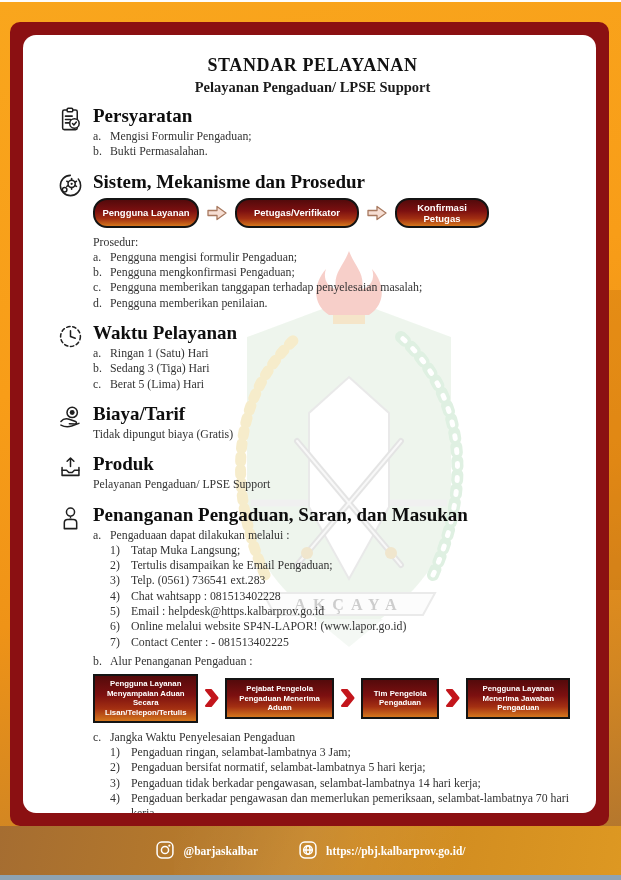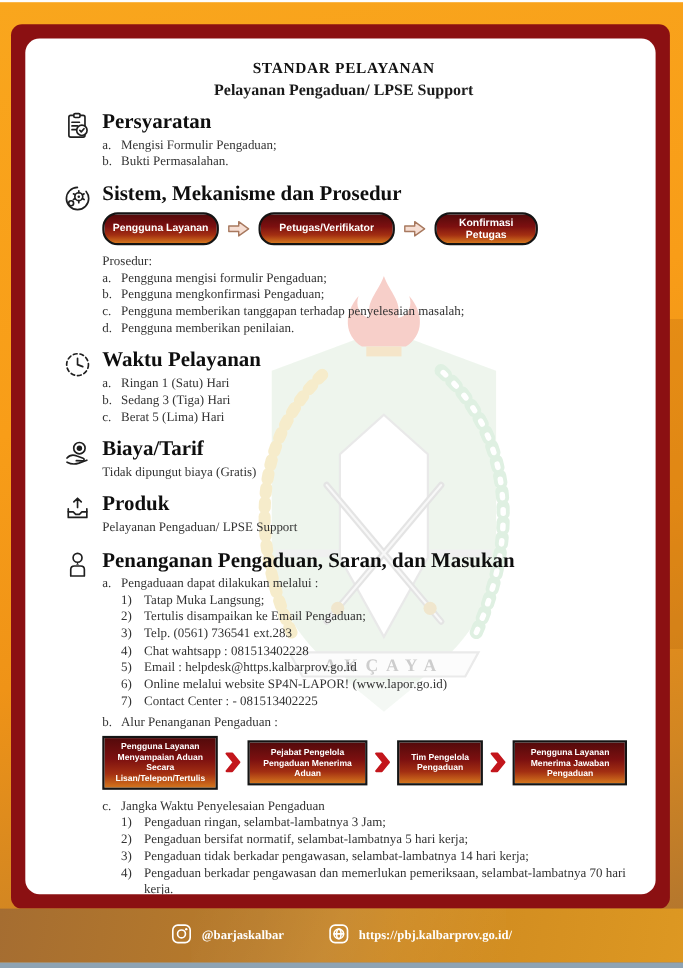--- a/index.html
+++ b/index.html
@@ -15,21 +15,21 @@
   .edge-bottom{position:absolute;left:0;bottom:0;right:0;height:5px;background:#8ea3b3;z-index:5;}
   
   .maroon{position:absolute;left:10px;top:22px;right:12px;bottom:54px;
     background:#8b1012;border-radius:10px;padding:13px;box-sizing:border-box;}
   .page{width:100%;height:100%;background:#ffffff;border-radius:13px;position:relative;overflow:hidden;}
   .content{position:absolute;inset:0;padding:20px 26px 0 32px;box-sizing:border-box;z-index:1;}
   
   .watermark{position:absolute;left:176px;top:210px;width:300px;height:410px;z-index:0;opacity:.9;}
   
   .page-header{text-align:center;margin-bottom:9px;}
-  .title{font-size:14px;font-weight:bold;letter-spacing:.6px;color:#121212;}
+  .title{font-size:18px;font-weight:bold;letter-spacing:.6px;color:#121212;}
   .subtitle{font-size:14.5px;font-weight:bold;margin-top:3px;color:#1b1b1b;}
   
   .section{display:flex;gap:8px;margin-bottom:11px;position:relative;}
   .sec-icon{flex:0 0 30px;display:flex;justify-content:center;padding-top:1px;}
   .sec-icon svg{width:27px;height:27px;stroke:#1f1f1f;fill:none;stroke-width:1.35;
     stroke-linecap:round;stroke-linejoin:round;}
   .sec-body{flex:1;min-width:0;}
   .sec-heading{font-size:19px;font-weight:bold;color:#0e0e0e;margin:0 0 2px 0;}
   .line,.li{font-size:11.8px;color:#333;line-height:15.3px;}
   .li{display:flex;}

